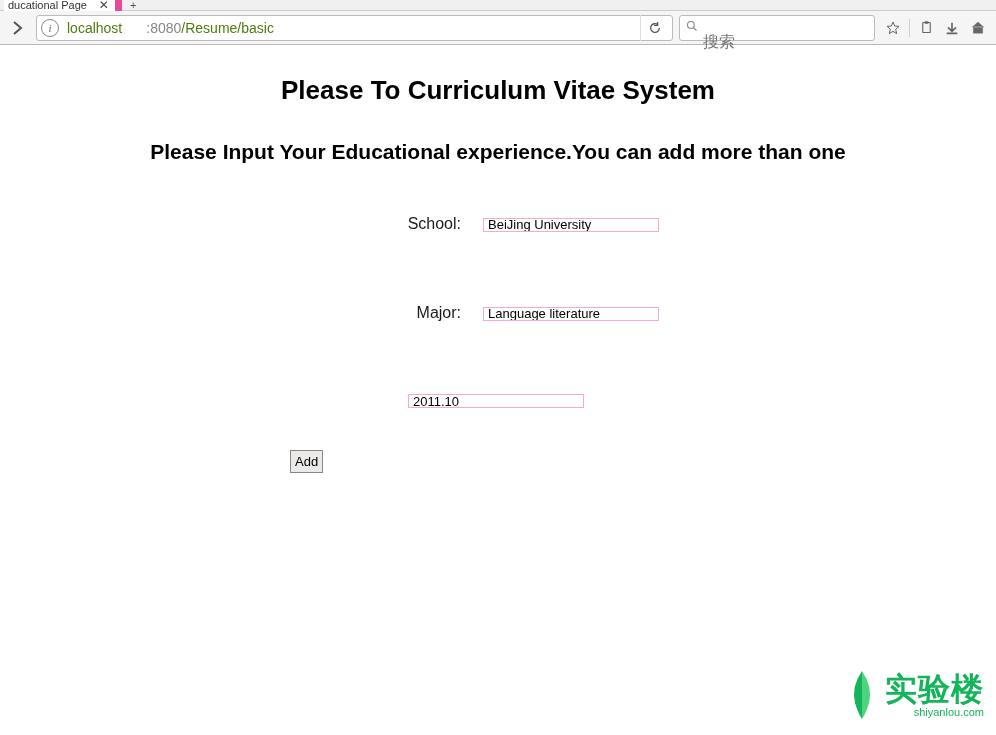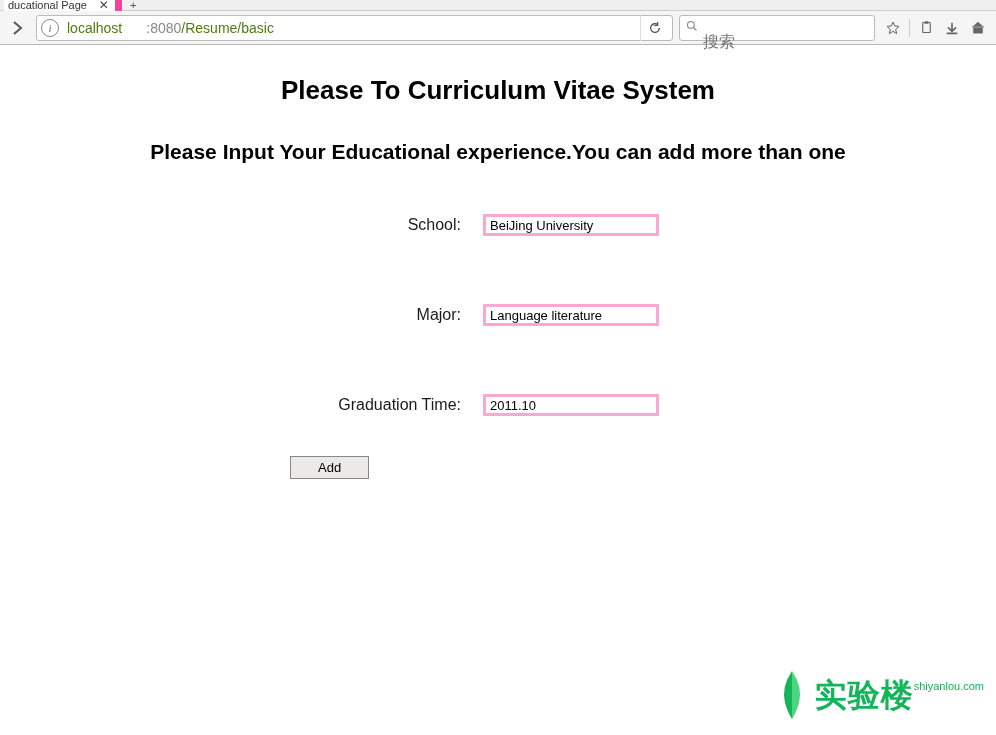--- a/index.html
+++ b/index.html
@@ -176,35 +176,35 @@
       color: #1a1a1a;
       padding-right: 22px;
       line-height: 1.3;
     }
     .form-input-wrap {
       width: 180px;
       text-align: left;
     }
     .form-input {
       width: 176px;
-      height: 22px;
-      border: 3px solid #f9a8d4;
+      height: 14px;
+      border: 1px solid #f9a8d4;
       background: #fff;
       font-size: 13px;
       padding: 2px 4px;
       color: #000;
       font-family: Arial, sans-serif;
     }
     .btn-row {
       text-align: left;
       padding-left: 62px;
       margin-top: 40px;
     }
     .add-btn {
-      padding: 3px 27px;
+      padding: 3px 4px;
       font-size: 13px;
       border: 1px solid #888;
       background: #eceae8;
       cursor: pointer;
       font-family: Arial, sans-serif;
     }
 
     
     .watermark {
       position: absolute;
@@ -214,21 +214,21 @@
       align-items: center;
       gap: 6px;
     }
     .wm-leaf {
       width: 34px;
       height: 52px;
       position: relative;
     }
     .wm-text {
       display: flex;
-      flex-direction: row;
+      flex-direction: column;
       line-height: 1;
     }
     .wm-cn {
       font-size: 32px;
       font-weight: bold;
       color: #14b45a;
       letter-spacing: 1px;
     }
     .wm-en {
       font-size: 11px;
@@ -315,21 +315,20 @@
 
     <div class="form-row">
       <div class="form-label">Major:</div>
       <div class="form-input-wrap">
         <input class="form-input" type="text" value="Language literature" style="">
       </div>
     </div>
 
 
     <div class="form-row" style="margin-bottom:40px;">
-      <div class="form-label">Graduation Time:</div>
       <div class="form-input-wrap">
         <input class="form-input" type="text" value="2011.10" style="">
       </div>
     </div>
 
     <div class="btn-row">
       <button class="add-btn">Add</button>
     </div>
 
   </div>

